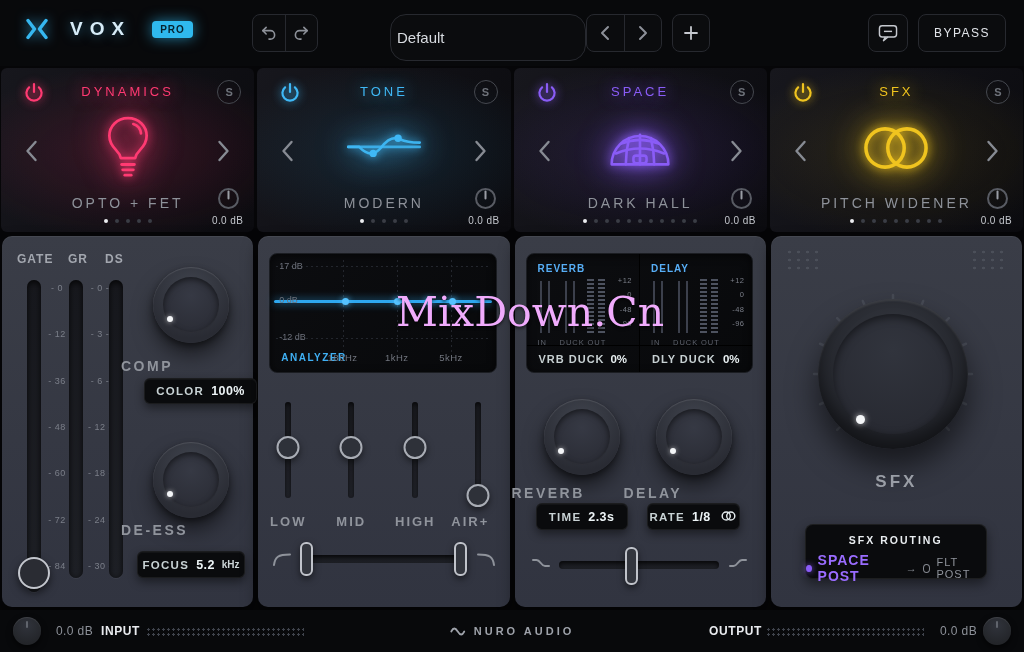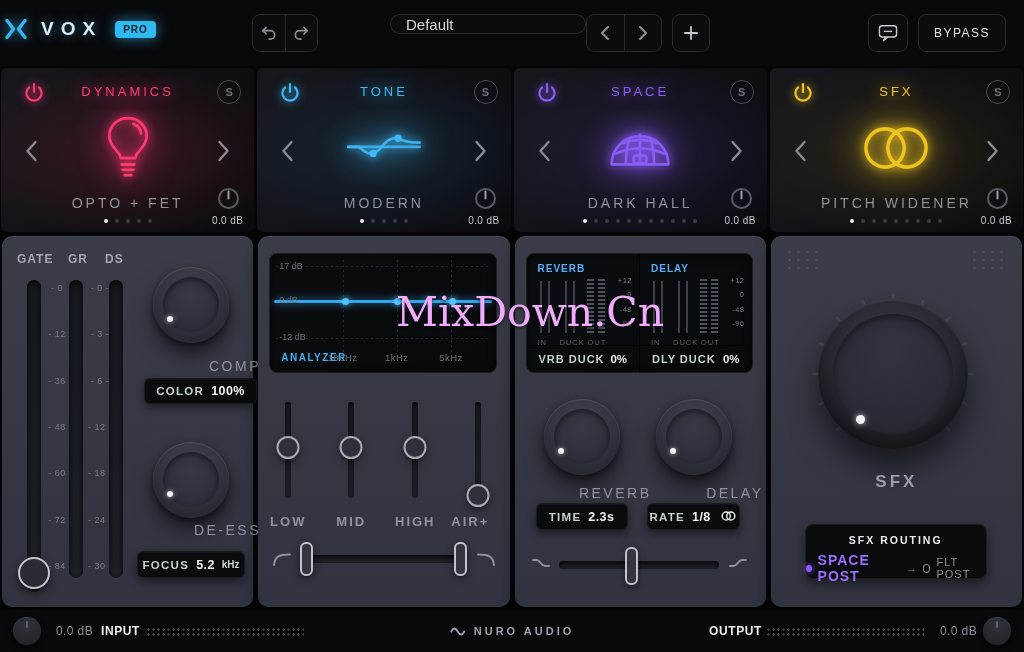--- a/index.html
+++ b/index.html
@@ -2,35 +2,35 @@
 <html><head>
 <meta charset="utf-8">
 <style>
   html,body{margin:0;padding:0;width:1024px;height:652px;background:#060608;overflow:hidden;
     font-family:"Liberation Sans",sans-serif;-webkit-font-smoothing:antialiased;position:relative}
   *{box-sizing:border-box}
   button{font-family:inherit;cursor:pointer}
 
   
   .topbar{position:absolute;top:0;left:0;width:1024px;height:66px;background:#08090b}
-  .logo{position:absolute;left:4px;top:18px;display:flex;align-items:center;gap:13px}
+  .logo{position:absolute;left:25px;top:18px;display:flex;align-items:center;gap:21px}
   .logo-x{color:#36b7f0;filter:drop-shadow(0 0 6px rgba(54,183,240,.8))}
   .logo-text{color:#d7ecf8;font-size:19px;font-weight:bold;letter-spacing:7px;
     text-shadow:0 0 12px rgba(70,185,240,.55)}
   .logo-badge{background:#2fb9ee;color:#06222e;font-size:10px;font-weight:bold;letter-spacing:1px;
     padding:3px 8px;border-radius:4px;box-shadow:0 0 14px rgba(47,185,238,.65)}
   .pairbox{position:absolute;top:14px;height:38px;border:1px solid #27292f;border-radius:8px;
     display:flex;background:#0b0c0e;overflow:hidden}
   .pairbox button{flex:1;width:33px;background:none;border:none;color:#8d9199;display:flex;
     align-items:center;justify-content:center}
   .pairbox button + button{border-left:1px solid #27292f}
   .history{left:252px;width:66px}
-  .preset-box{position:absolute;left:390px;top:14px;width:196px;height:20px;border:1px solid #27292f;
+  .preset-box{position:absolute;left:390px;top:14px;width:196px;height:47px;border:1px solid #27292f;
     border-radius:16px;background:#0b0c0e;color:#d8dbe0;font-size:15px;display:flex;align-items:center;
-    padding-left:15px;cursor:pointer}
+    padding-left:6px;cursor:pointer}
   .preset-nav{left:586px;width:76px}
   .sq-btn{position:absolute;top:14px;height:38px;border:1px solid #27292f;border-radius:8px;
     background:#0b0c0e;color:#c6c9cf;display:flex;align-items:center;justify-content:center}
   .add-btn{left:672px;width:38px}
   .chat-btn{right:116px;width:40px}
   .bypass-btn{right:18px;width:88px;font-size:12px;letter-spacing:1.5px;color:#e1e4e9}
 
   
   .modules{position:absolute;top:68px;left:1px;width:1022px;height:540px;display:grid;
     grid-template-columns:repeat(4,1fr);gap:0 3px}
@@ -76,22 +76,22 @@
     justify-content:space-between;text-align:center}
   .scale-num{font-size:9px;color:#7b7f89;letter-spacing:.5px}
   .knob{position:absolute;width:76px;height:76px;border-radius:50%;
     background:radial-gradient(circle at 50% 30%,#41454f,#292b33 74%);
     box-shadow:0 12px 20px rgba(0,0,0,.5),0 3px 6px rgba(0,0,0,.45),inset 0 1px 1px rgba(255,255,255,.12)}
   .knob::after{content:"";position:absolute;inset:10px;border-radius:50%;
     background:radial-gradient(circle at 50% 33%,#363944,#2b2d36 78%);
     box-shadow:inset 0 2px 6px rgba(0,0,0,.55),inset 0 -1px 1px rgba(255,255,255,.05)}
   .kdot{position:absolute;width:6px;height:6px;border-radius:50%;background:#f3f5f7;left:19%;top:65%;
     box-shadow:0 0 5px rgba(255,255,255,.65);z-index:2}
-  .klabel{position:absolute;width:140px;text-align:right;font-size:14px;letter-spacing:2.5px;
-    color:#90949c;font-weight:normal}
+  .klabel{position:absolute;width:140px;text-align:left;font-size:14px;letter-spacing:2.5px;
+    color:#90949c;font-weight:bold}
   .vbox{position:absolute;background:#0a0b0d;border:1px solid rgba(255,255,255,.07);border-radius:6px;
     display:flex;align-items:center;justify-content:center;gap:7px;
     box-shadow:0 4px 10px rgba(0,0,0,.45),inset 0 1px 0 rgba(255,255,255,.04)}
   .vb-label{color:#c8d2d4;font-size:11.5px;letter-spacing:1.3px;font-weight:bold}
   .vb-value{color:#edf4f6;font-size:12.5px;font-weight:bold;letter-spacing:.4px}
   .vb-unit{color:#cdd6d8;font-size:10px;font-weight:bold}
 
   
   .eq-display{position:absolute;left:11px;top:17px;width:228px;height:120px;border-radius:8px;
     background:linear-gradient(135deg,#0c0d10,#08090b);border:1px solid #1b1d22;

